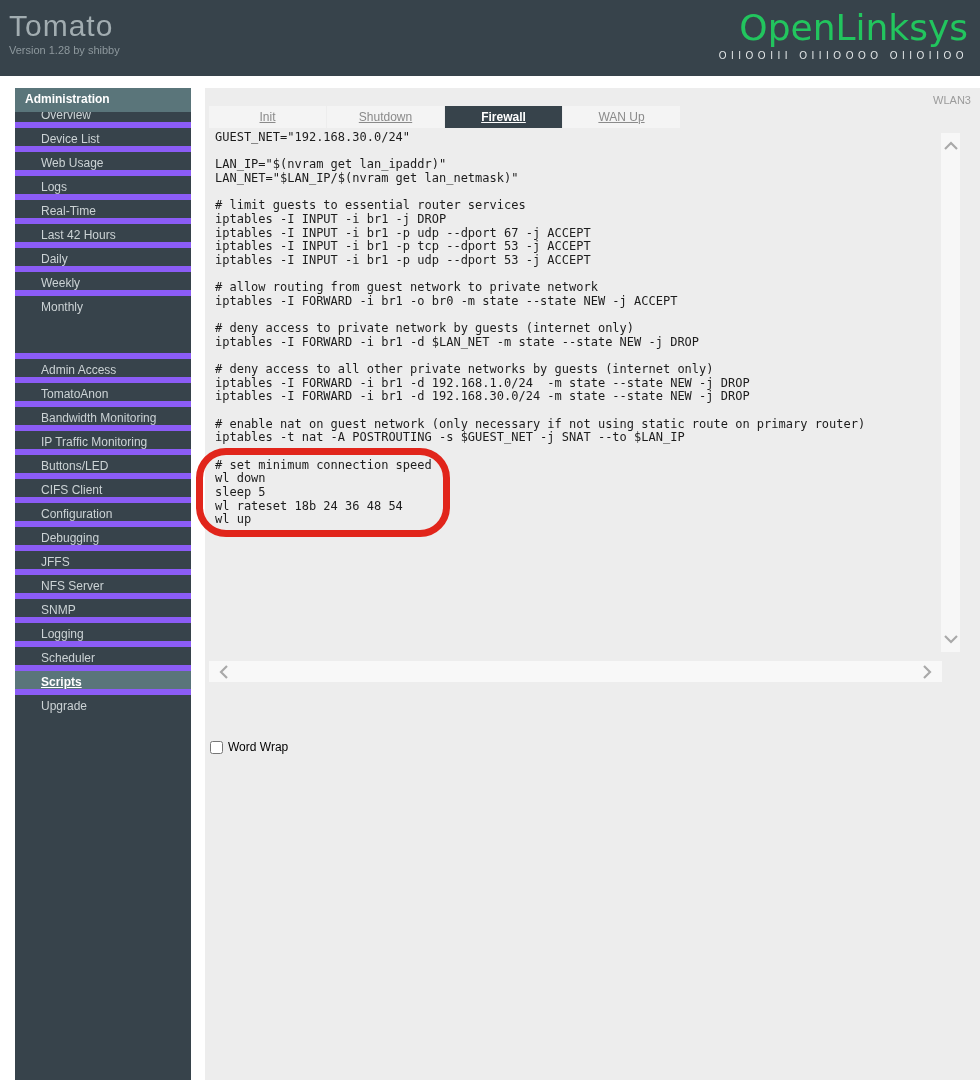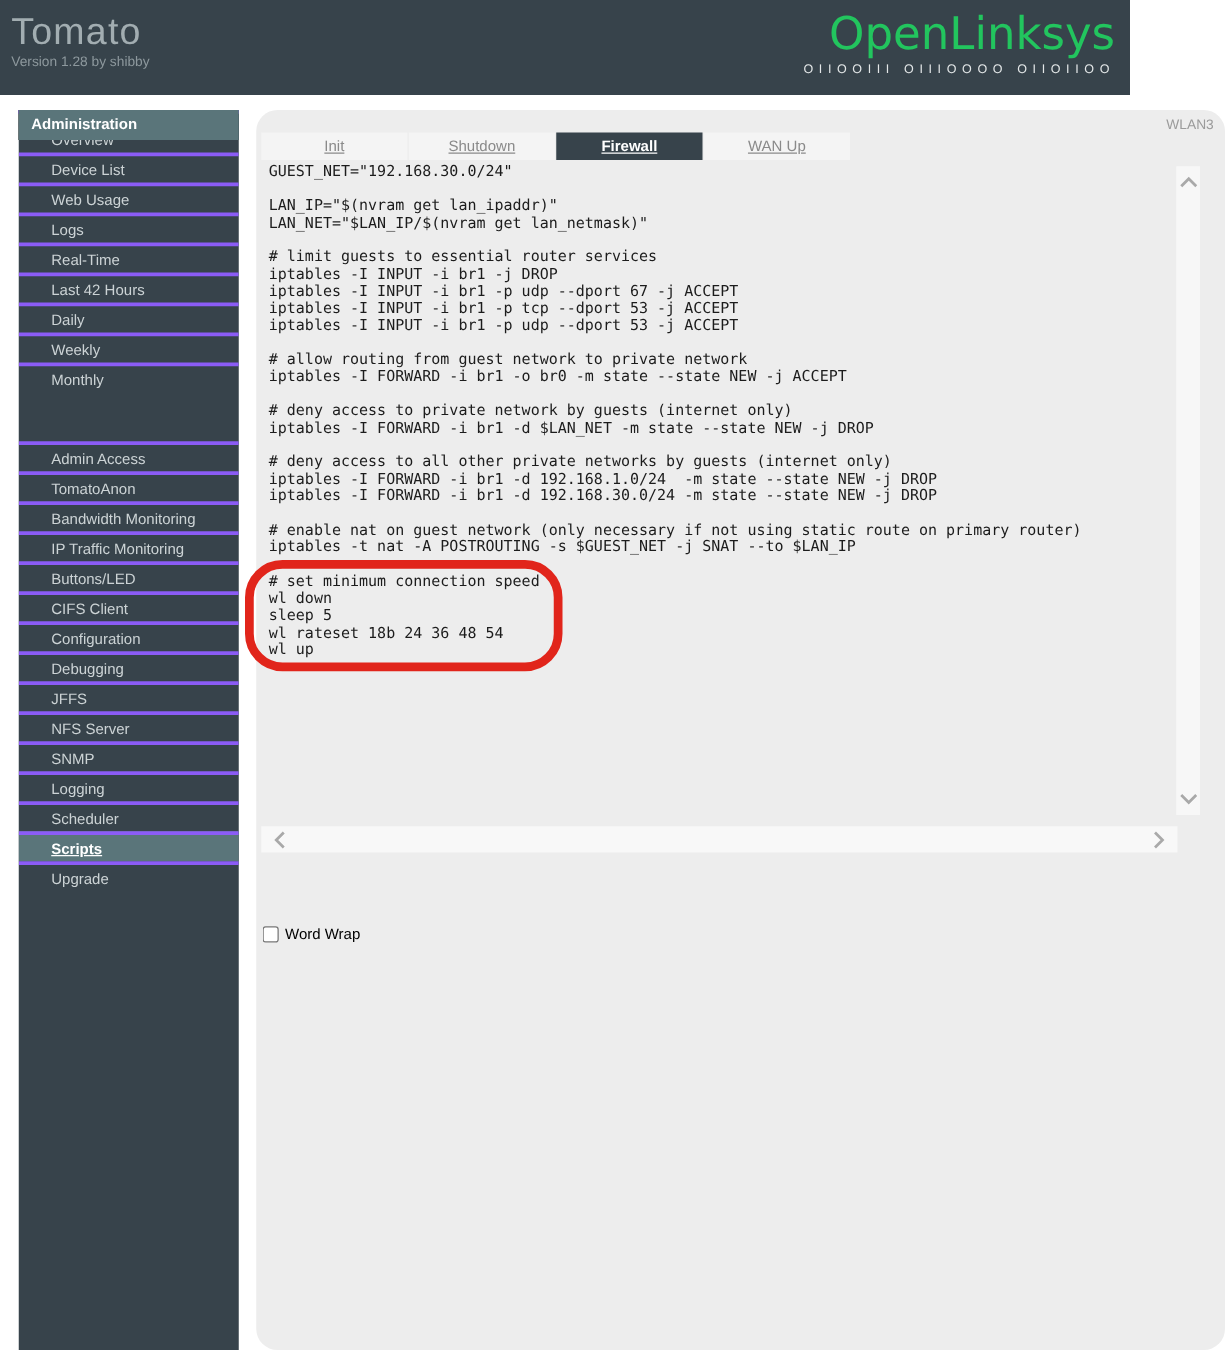--- a/index.html
+++ b/index.html
@@ -4,52 +4,51 @@
 <style>
   * { box-sizing: border-box; }
   html,body { margin:0; padding:0; }
   body {
     width:980px; height:1080px; position:relative; overflow:hidden;
     background:#ffffff; font-family:"Liberation Sans", sans-serif;
   }
 
   
   .header {
-    position:absolute; left:0; top:0; width:904px; height:76px;
+    position:absolute; left:0; top:0; width:980px; height:76px;
     background:#37434b;
   }
   .brand { position:absolute; left:9px; top:10px; }
   .brand-title { font-size:30px; color:#a2adb1; letter-spacing:1px; line-height:32px; }
   .brand-version { font-size:11px; color:#8d989d; margin-top:2px; }
   .logo-wrap { position:absolute; right:12px; top:8px; text-align:right; }
   .logo-main { font-size:36px; color:#22c55e; font-family:"DejaVu Sans", sans-serif; line-height:40px; }
   .logo-binary { font-size:10px; color:#e3e7e8; letter-spacing:4.5px; margin-top:2px; font-family:Liberation Sans, sans-serif; }
 
   
   .sidebar {
     position:absolute; left:15px; top:88px; width:176px; height:992px;
     background:#37434b; padding-top:10px; overflow:hidden;
   }
   .side-item {
     height:24px; line-height:23px; font-size:12px; cursor:pointer;
-    border-top:3px solid #8b5cf6; color:#ccd3d5; padding-left:26px;
+    border-top:6px solid #8b5cf6; color:#ccd3d5; padding-left:26px;
     white-space:nowrap;
   }
   .side-item.header { font-weight:bold; color:#e9eef0; padding-left:10px; }
   .side-item.active { background:#5a757a; color:#ffffff; }
   .side-item.sub.active { font-weight:bold;text-decoration:underline; }
   .sidebar > .side-item:first-child { border-top:none; }
   .side-gap { height:13px; }
   .side-gap + .side-item { border-top:none; }
 
   
   .main {
     position:absolute; left:205px; top:88px; width:775px; height:992px;
     background:#ededed;
-    border-radius:17px;
   }
   .wlan-label {
     position:absolute; top:6px; right:9px; font-size:11px; color:#9b9b9b;
   }
   .tab-bar { position:absolute; left:4px; top:18px; display:flex; }
   .tab {
     width:117px; height:22px; margin-right:1px; text-align:center;
     line-height:22px; font-size:12px; background:#f4f4f4; color:#8a8a8a;
     cursor:pointer;
     text-decoration:underline;

